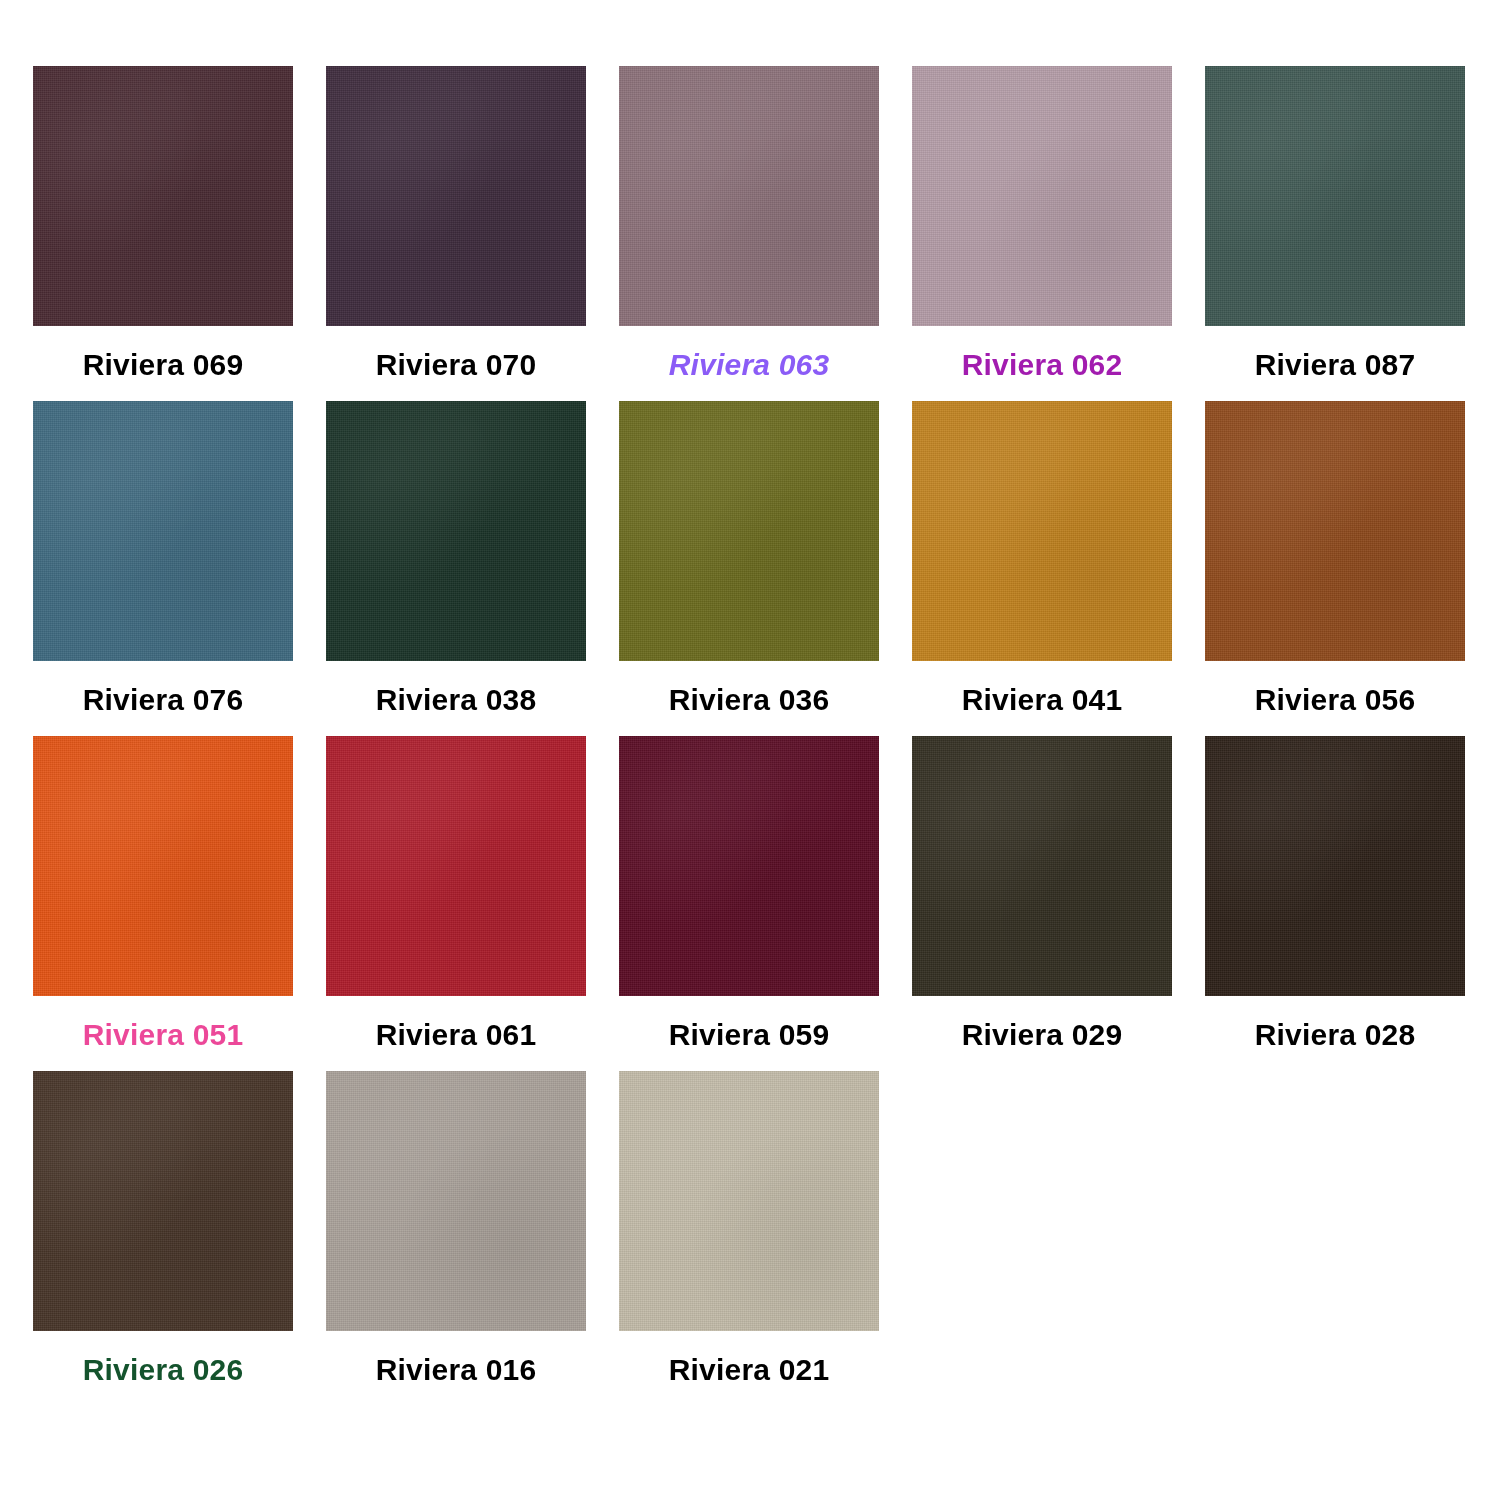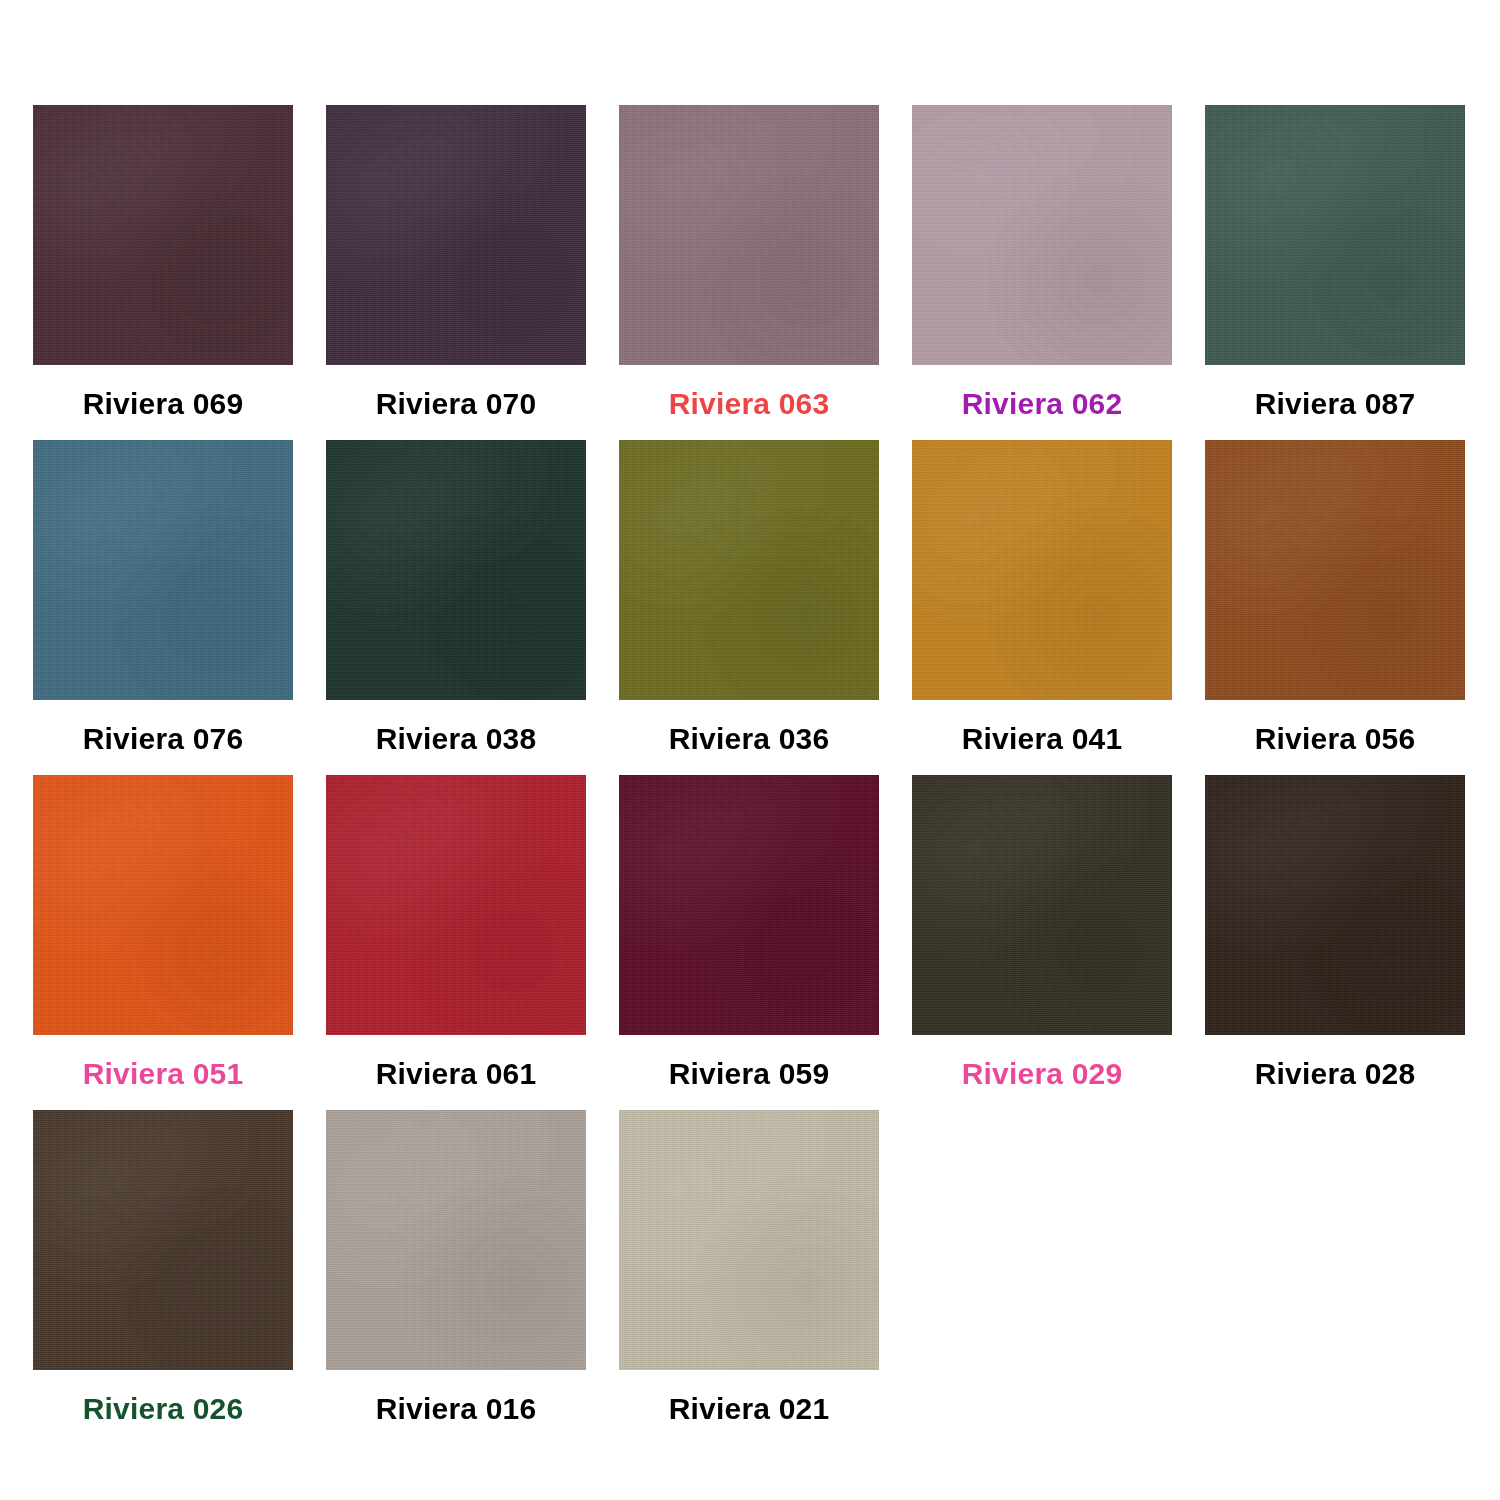--- a/index.html
+++ b/index.html
@@ -13,21 +13,21 @@
     height: 1500px;
     font-family: "Liberation Sans", sans-serif;
     -webkit-font-smoothing: antialiased;
     overflow: hidden;
   }
 
   #palette-sheet {
     width: 1500px;
     height: 1439px;
     box-sizing: border-box;
-    padding: 105px 33px 0 33px;
+    padding: 66px 33px 0 33px;
     background: #ffffff;
     display: flex;
     flex-direction: column;
   }
 
   .swatch-grid {
     display: grid;
     grid-template-columns: repeat(5, 260px);
     grid-template-rows: repeat(4, auto);
     column-gap: 33px;
@@ -99,21 +99,21 @@
       <div class="swatch-cell">
         <div class="swatch-chip" style="background-color: rgb(74, 43, 51);"></div>
         <div class="swatch-label" style="color: rgb(0, 0, 0);">Riviera 069</div>
       </div>
       <div class="swatch-cell">
         <div class="swatch-chip" style="background-color: rgb(62, 43, 61);"></div>
         <div class="swatch-label" style="color: rgb(0, 0, 0);">Riviera 070</div>
       </div>
       <div class="swatch-cell">
         <div class="swatch-chip" style="background-color: rgb(139, 112, 120);"></div>
-        <div class="swatch-label" style="color: #ef4444;">Riviera 063</div>
+        <div class="swatch-label" style="color: #8b5cf6; font-style: italic;">Riviera 063</div>
       </div>
       <div class="swatch-cell">
         <div class="swatch-chip" style="background-color: rgb(179, 155, 166);"></div>
         <div class="swatch-label" style="color: #a21caf; text-align: right;">Riviera 062</div>
       </div>
       <div class="swatch-cell">
         <div class="swatch-chip" style="background-color: rgb(62, 88, 82);"></div>
         <div class="swatch-label" style="color: rgb(0, 0, 0);">Riviera 087</div>
       </div>
       <div class="swatch-cell">
@@ -143,21 +143,21 @@
       <div class="swatch-cell">
         <div class="swatch-chip" style="background-color: rgb(174, 28, 43);"></div>
         <div class="swatch-label" style="color: rgb(0, 0, 0);">Riviera 061</div>
       </div>
       <div class="swatch-cell">
         <div class="swatch-chip" style="background-color: rgb(90, 11, 36);"></div>
         <div class="swatch-label" style="color: rgb(0, 0, 0);">Riviera 059</div>
       </div>
       <div class="swatch-cell">
         <div class="swatch-chip" style="background-color: rgb(50, 46, 33);"></div>
-        <div class="swatch-label" style="color: #ec4899;">Riviera 029</div>
+        <div class="swatch-label" style="color: #000000;">Riviera 029</div>
       </div>
       <div class="swatch-cell">
         <div class="swatch-chip" style="background-color: rgb(45, 32, 24);"></div>
         <div class="swatch-label" style="color: rgb(0, 0, 0);">Riviera 028</div>
       </div>
       <div class="swatch-cell">
         <div class="swatch-chip" style="background-color: rgb(71, 53, 40);"></div>
         <div class="swatch-label" style="color: #14532d;">Riviera 026</div>
       </div>
       <div class="swatch-cell">

